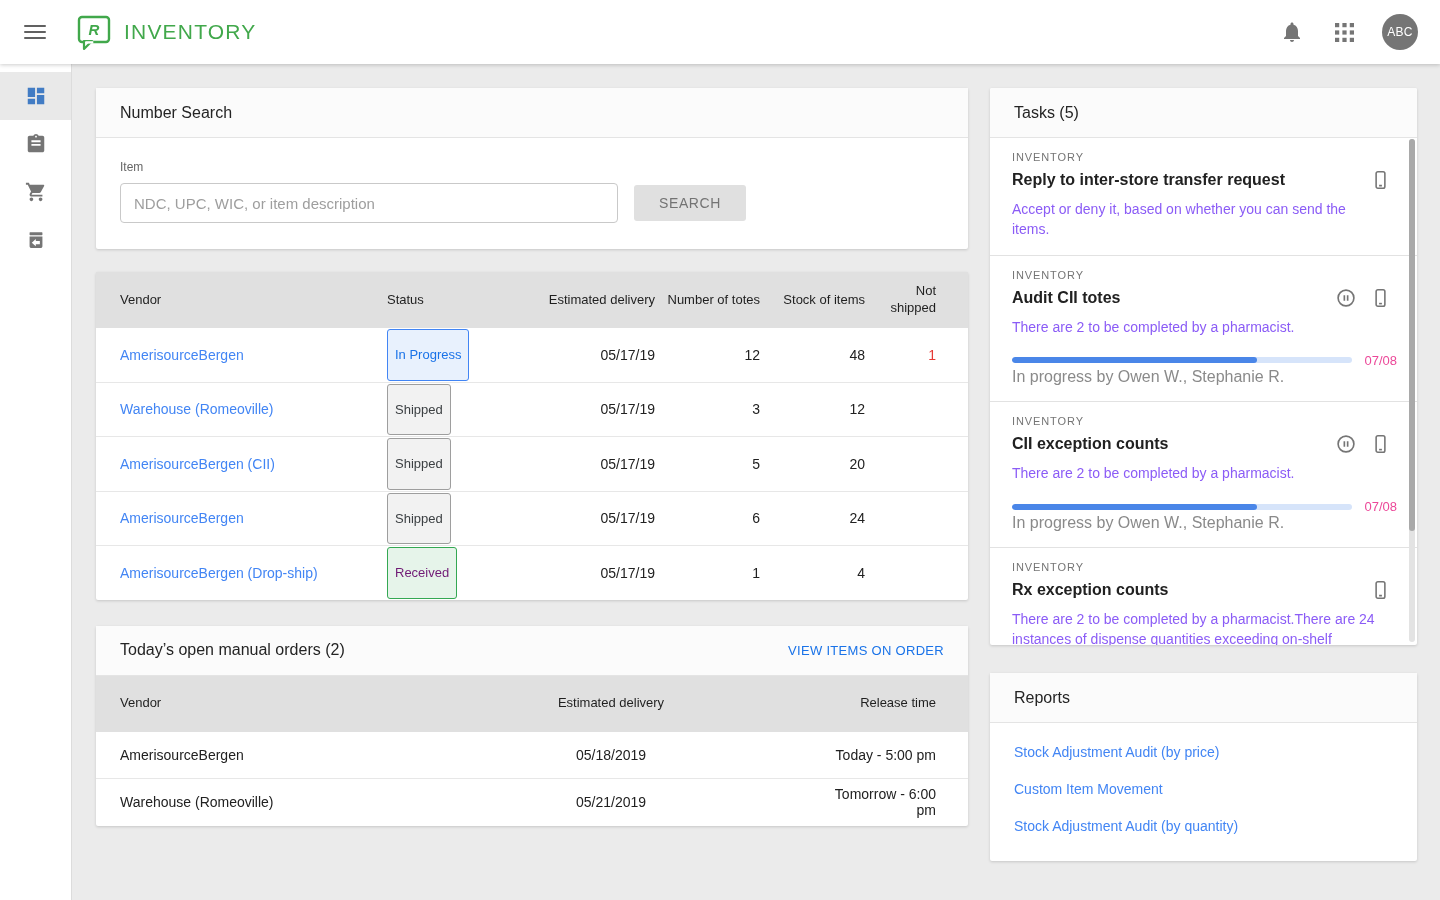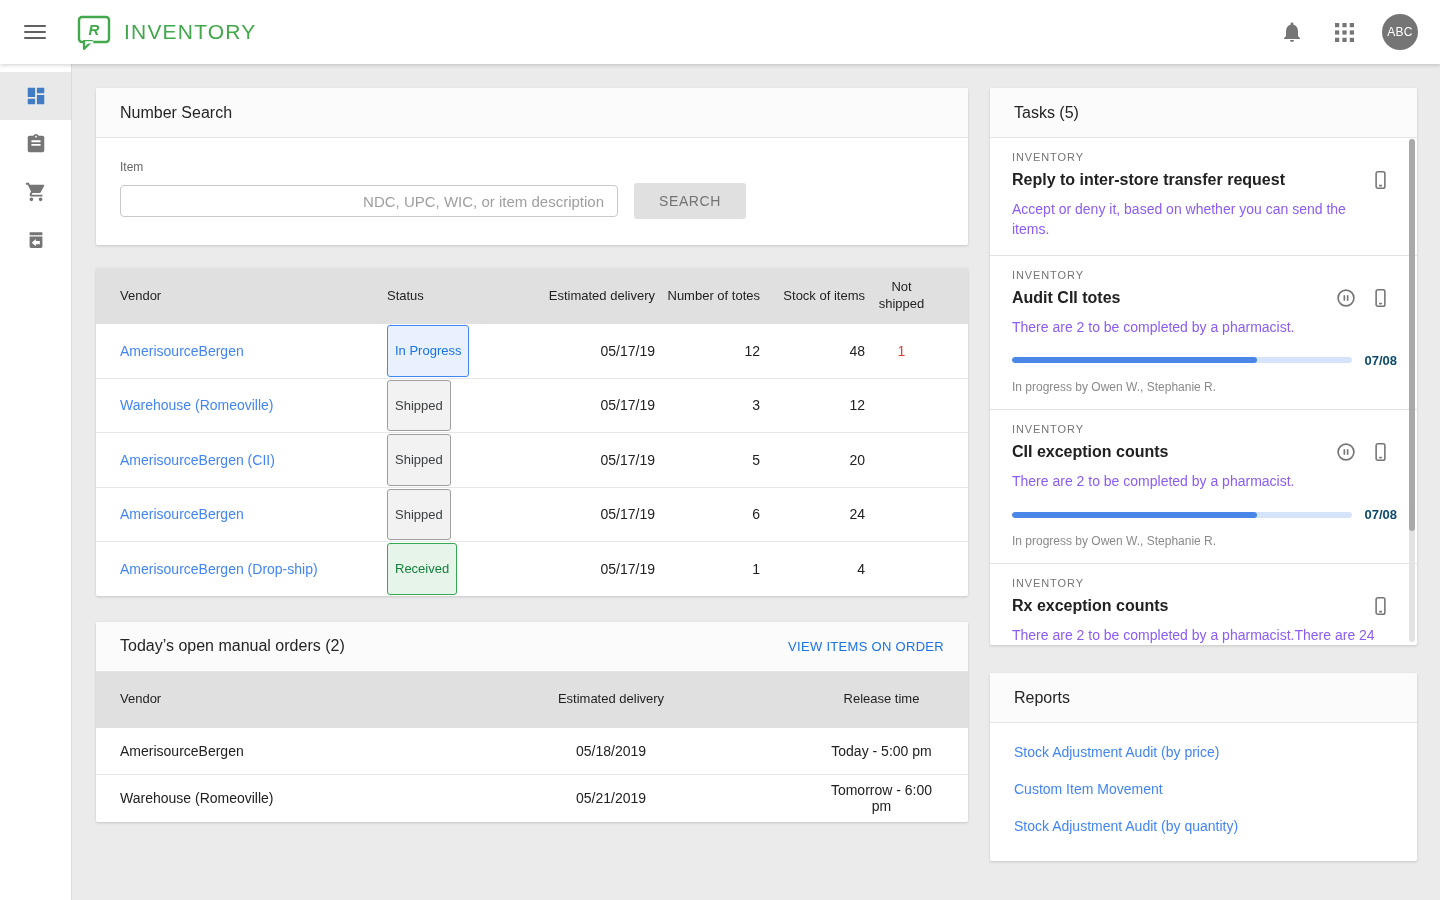--- a/index.html
+++ b/index.html
@@ -44,68 +44,67 @@
   .section-link {
     margin-left:auto; font-size:13px; font-weight:500; letter-spacing:.3px;
     color:#1a73e8; text-decoration:none; cursor:pointer;
   }
   
   .stock-card { margin-bottom:23px; }
   .stock-body { padding:22px 24px 26px; }
   .field-label { font-size:12px; color:#666; margin-bottom:9px; }
   .search-row { display:flex; align-items:center; }
   .stock-input {
-    width:498px; height:32px; border:1px solid #c9c9c9; border-radius:4px;
+    width:498px; height:40px; border:1px solid #c9c9c9; border-radius:4px;
     padding:0 13px; font-size:15px; color:#212121; outline:none;
     font-family:"Liberation Sans", sans-serif;
-    text-align:right;
   }
   .stock-input::placeholder { color:#9e9e9e; }
   .search-btn {
     margin-left:16px; height:36px; padding:0 25px; border:none; border-radius:3px;
     background:#e0e0e0; color:#737373; font-size:14px; font-weight:500;
     letter-spacing:.6px; cursor:pointer; font-family:"Liberation Sans", sans-serif;
   }
   
   .ship-card { margin-bottom:26px; }
   table { width:100%; border-collapse:collapse; font-size:14px; }
   thead th {
     background:#e0e0e0; height:56px; font-size:13px; font-weight:500; color:#1f1f1f;
     vertical-align:middle; line-height:1.3;
   }
   th.left { text-align:left; }
   th.num, td.num { text-align:right; }
   th.ctr, td.ctr { text-align:center; }
   th:first-child, td:first-child { padding-left:24px; text-align:left; }
-  th:last-child, td:last-child { padding-right:32px;text-align:center; }
+  th:last-child, td:last-child { padding-right:32px; }
   td { height:47px; }
   tbody tr:not(:last-child) td { border-bottom:1px solid #e7e7e7; }
   a.vendor-link { color:#4285f4; text-decoration:none; cursor:pointer; }
   .badge {
     display:inline-block; font-size:13px; padding:16px 7px; border-radius:3px;
     border:1px solid; line-height:1.35;
   }
   .badge.in-progress { color:#1a73e8; border-color:#4285f4; background:#e8f1fd; }
   .badge.shipped     { color:#3c4043; border-color:#9e9e9e; background:#f2f2f2; }
-  .badge.received    { color:#15803d; border-color:#34a853; background:#e6f4ea; }
+  .badge.received    { color:#701a75; border-color:#34a853; background:#e6f4ea; }
   td.red { color:#e53935; }
   
   .tasks-card { height:557px; position:relative; overflow:hidden; }
   .task-item { padding:13px 20px 15px 22px; }
   .task-item:not(:last-child) { border-bottom:1px solid #e2e2e2; }
   .task-cat { font-size:11px; letter-spacing:.9px; color:#757575; font-weight:500; }
   .task-title-row { display:flex; align-items:center; margin-top:6px; }
   .task-title { font-size:16px; font-weight:700; color:#212121; }
   .task-icons { margin-left:auto; display:flex; gap:13px; align-items:center; padding-right:6px; }
   .task-desc { margin-top:8px; font-size:14px; color:#8b5cf6; line-height:1.45; width:370px; }
   .task-progress { display:flex; align-items:center; margin-top:16px; }
   .bar { flex:1; height:6px; border-radius:3px; background:#d6e4fa; overflow:hidden; margin-right:12px; }
   .bar-fill { height:100%; background:#4a86e8; border-radius:3px; }
-  .progress-label { font-size:13px; color:#0c4a6e; font-weight:700; }
-  .task-footer { margin-top:12px; font-size:12px; color:#8a8a8a; }
+  .progress-label { font-size:13px; color:#ec4899; font-weight:400; }
+  .task-footer { font-size:16px; color:#8a8a8a; }
   .scrollbar {
     position:absolute; top:51px; right:2px; bottom:3px; width:6px;
     background:#e3e3e3; border-radius:3px;
   }
   .scroll-thumb { position:absolute; top:0; left:0; width:100%; height:78%; background:#a9a9a9; border-radius:3px; cursor:pointer; }
   
   .reports-card { margin-top:28px; }
   .reports-body { padding:21px 24px 6px; }
   .report-link { display:block; font-size:14px; color:#4285f4; text-decoration:none; margin-bottom:21px; cursor:pointer; }
   svg { display:block; }

